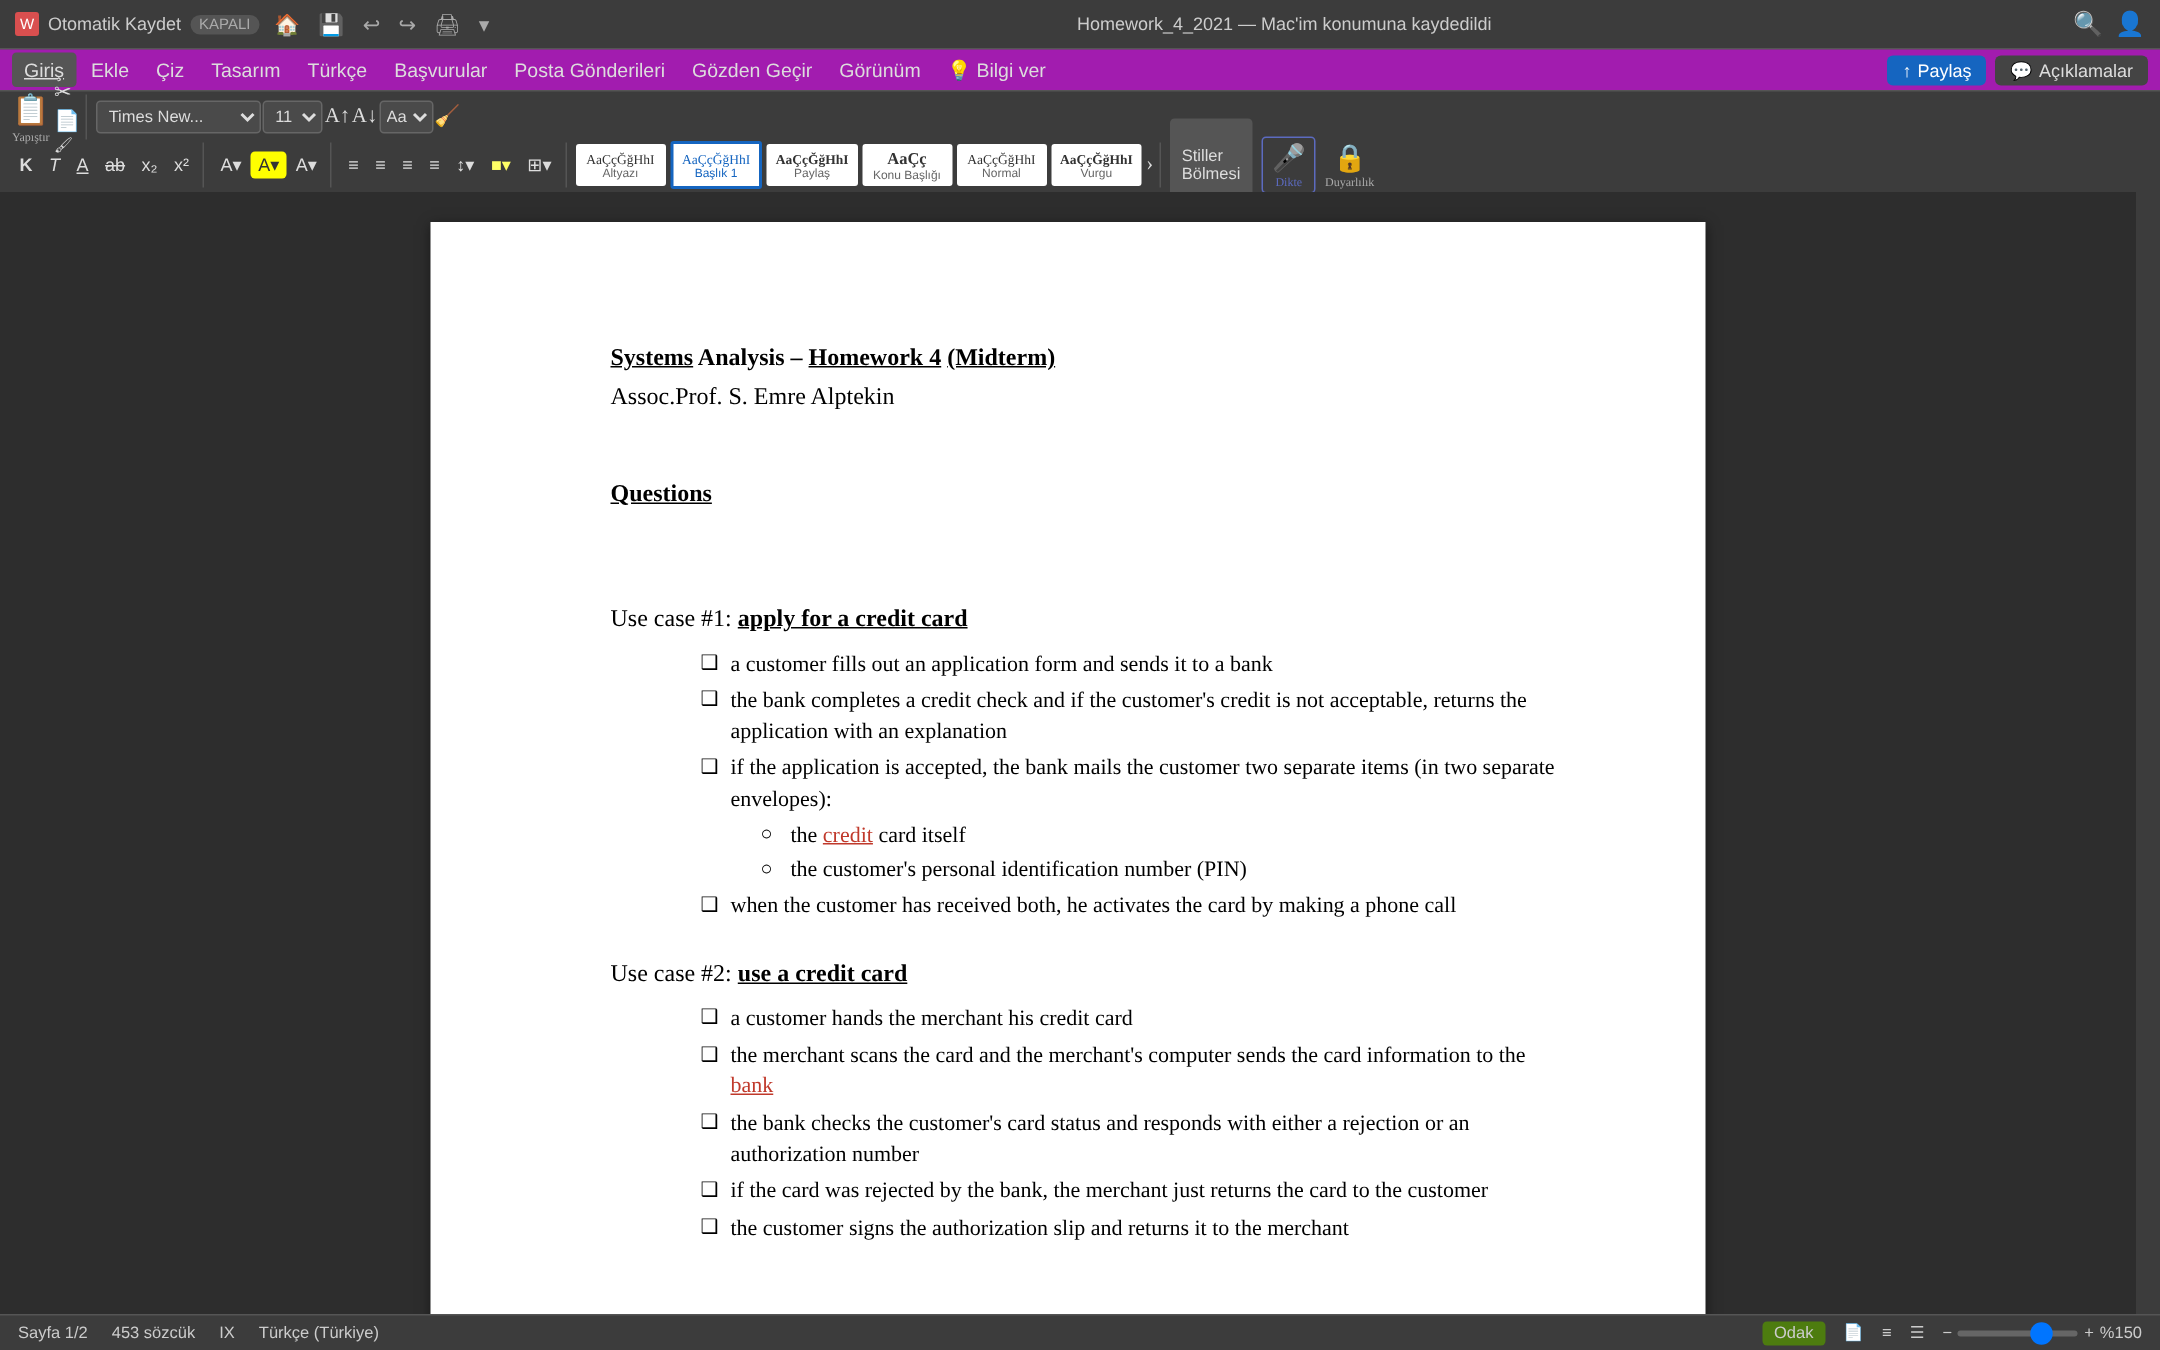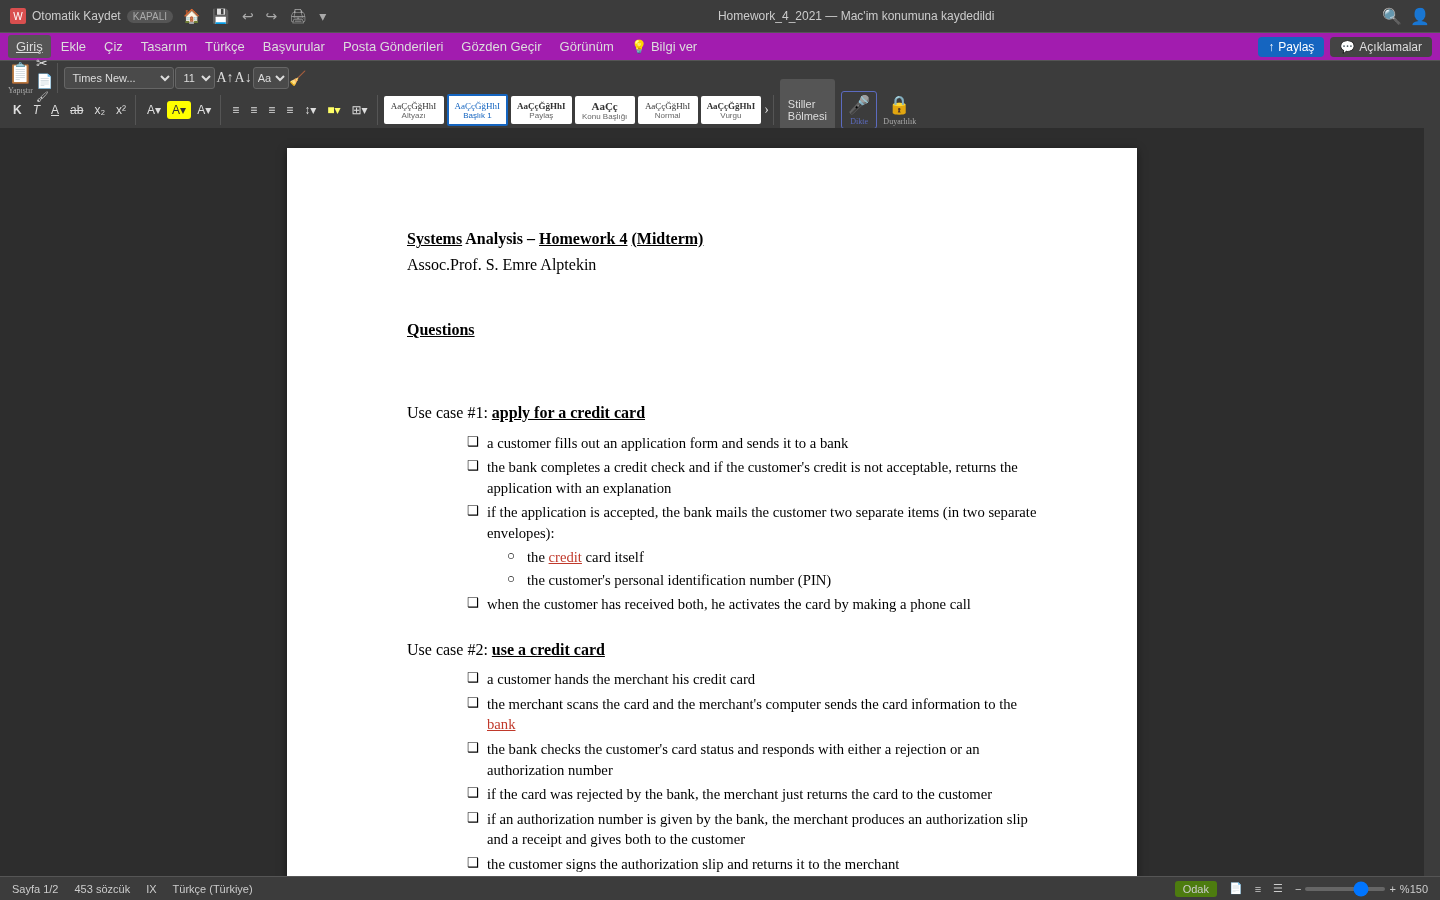--- a/index.html
+++ b/index.html
@@ -362,21 +362,20 @@
       
       <div class="use-case">
         <p class="use-case-title">
           Use case #2: <span>use a credit card</span>
         </p>
         <ul class="bullet-list">
           <li>a customer hands the merchant his credit card</li>
           <li>the merchant scans the card and the merchant's computer sends the card information to the <span class="red-underline">bank</span></li>
           <li>the bank checks the customer's card status and responds with either a rejection or an authorization number</li>
           <li>if the card was rejected by the bank, the merchant just returns the card to the customer</li>
-          <li>if an authorization number is given by the bank, the merchant produces an authorization slip and a receipt and gives both to the customer</li>
           <li>the customer signs the authorization slip and returns it to the merchant</li>
         </ul>
       </div>
 
       
       
     </div>
   </div>
   <div class="right-panel"></div>
 </div>

